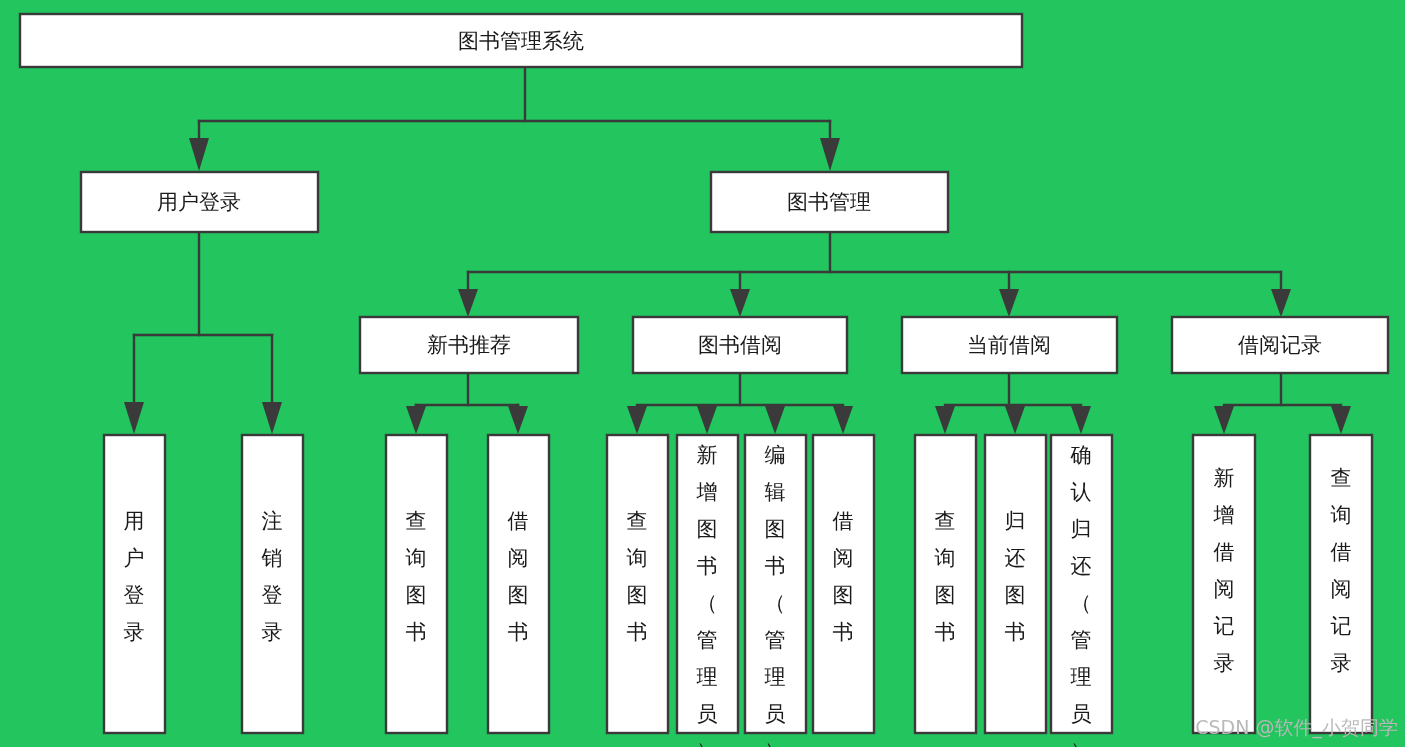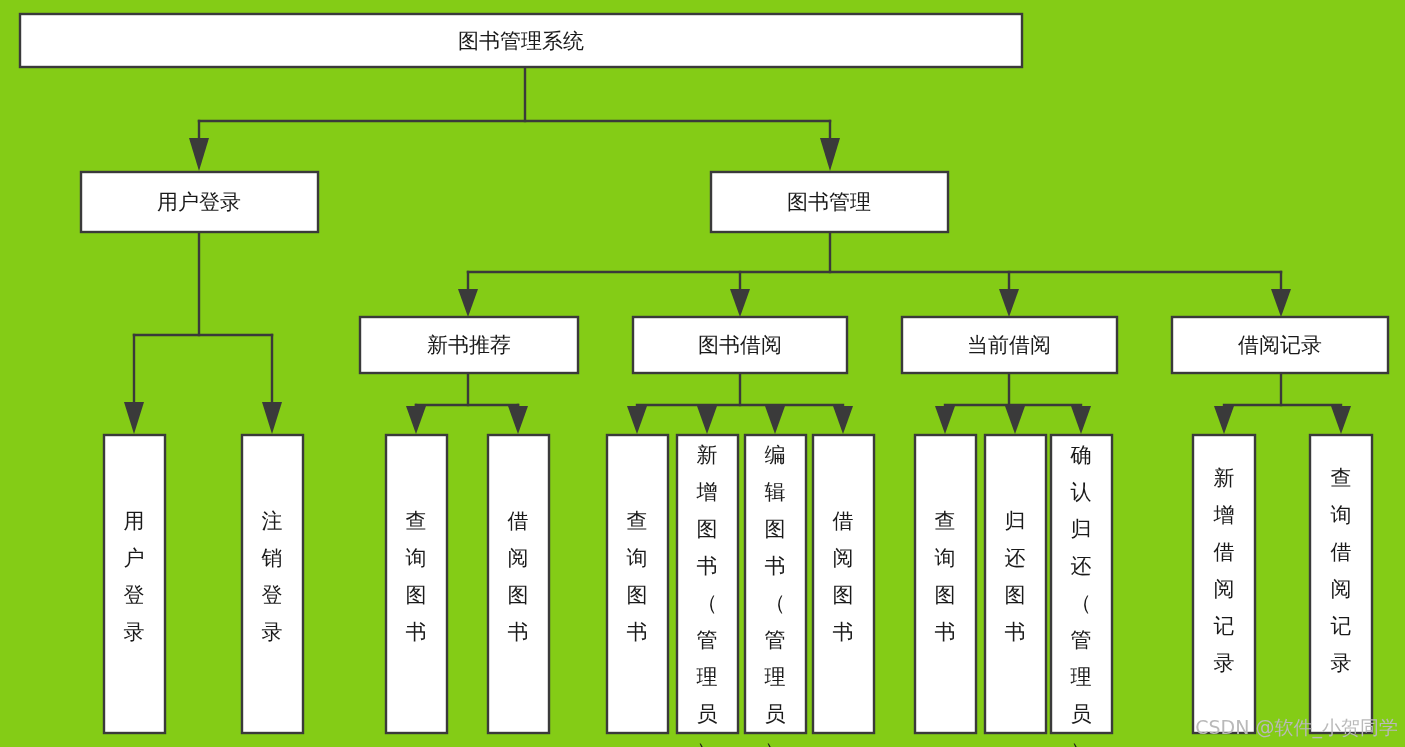--- a/index.html
+++ b/index.html
@@ -8,21 +8,21 @@
     padding: 0;
     background: #ffffff;
   }
   body {
     font-family: "DejaVu Sans", "Liberation Sans", sans-serif;
   }
   #diagram-root {
     position: relative;
     width: 1405px;
     height: 747px;
-    background: #84cc16;
+    background: #22c55e;
     overflow: hidden;
   }
   svg.diagram {
     position: absolute;
     left: 0;
     top: 0;
     width: 1405px;
     height: 747px;
   }
   .node-box {

